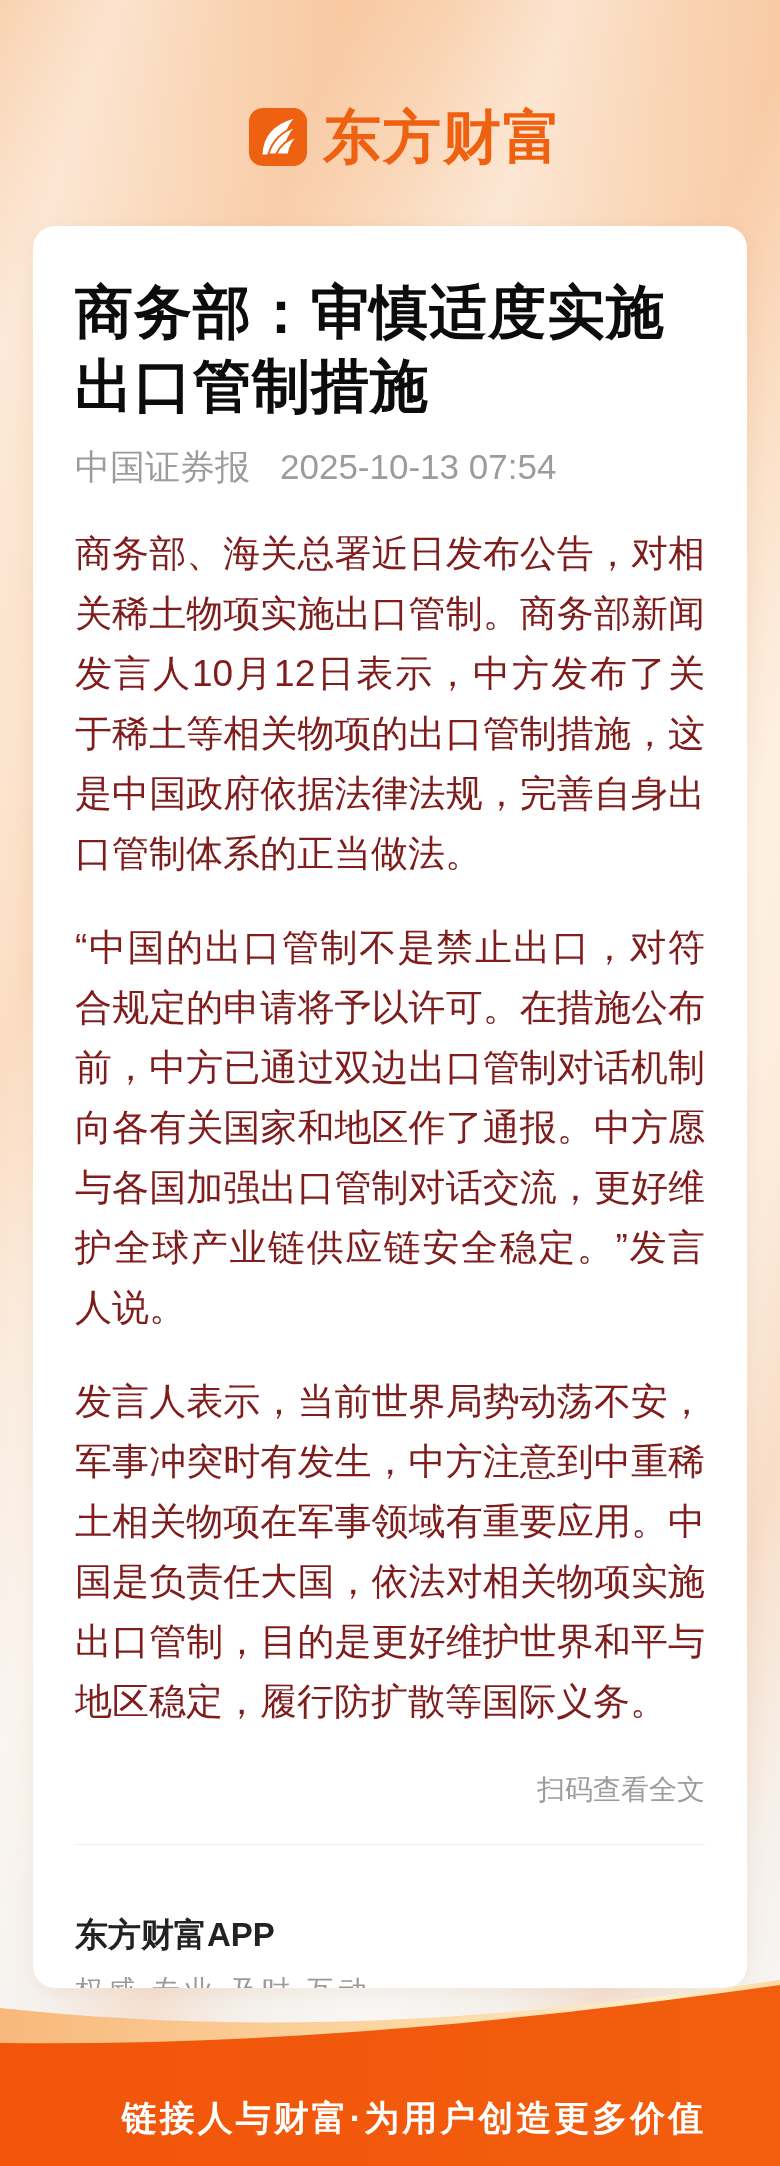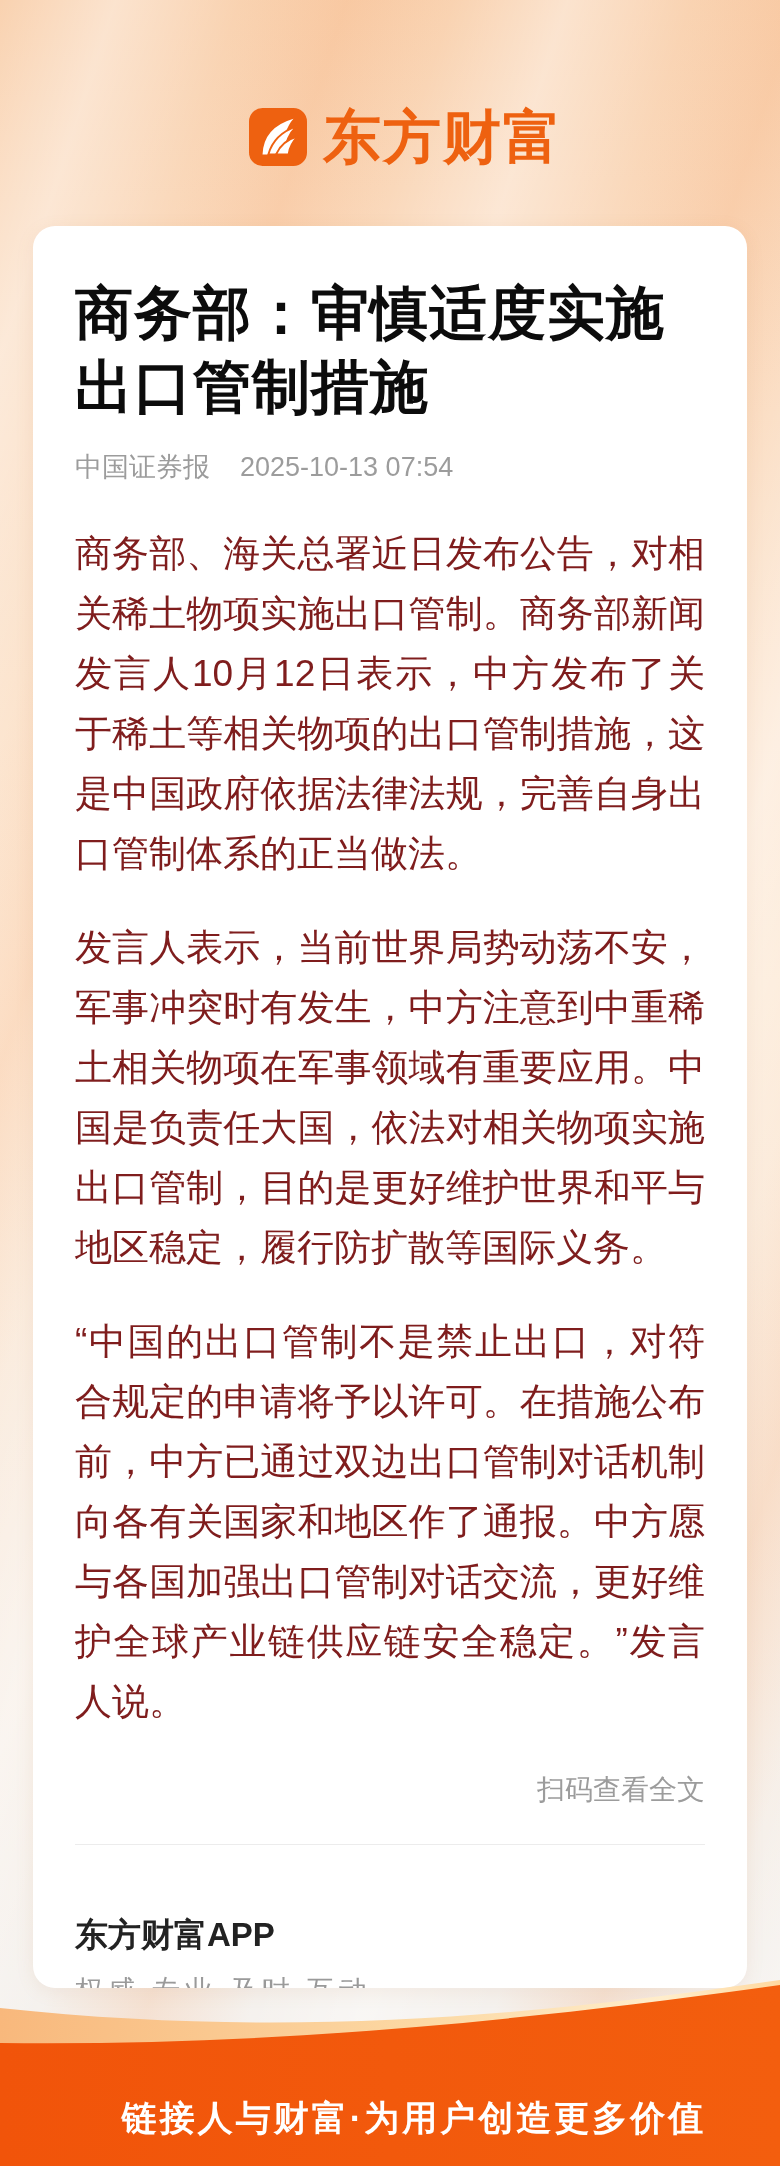--- a/index.html
+++ b/index.html
@@ -25,27 +25,27 @@
     font-size:58px;font-weight:700;color:#EE6110;letter-spacing:2px;line-height:1;
   }
   
   .card{
     position:absolute;left:33px;top:226px;width:714px;height:1762px;
     background:#ffffff;border-radius:22px;box-sizing:border-box;
     padding:50px 42px 0 42px;overflow:hidden;
     box-shadow:0 4px 18px rgba(190,130,80,0.10);
   }
   .title{
-    font-family:Liberation Sans, sans-serif;
+    font-family:Liberation Serif, serif;
     font-size:58px;font-weight:700;color:#0c0c0c;line-height:74px;
     letter-spacing:1px;margin:0;
   }
   .meta{
     margin-top:26px;display:flex;gap:30px;align-items:baseline;
-    font-size:27px;color:#9C9C9C;line-height:34px;
+    font-size:35px;color:#9C9C9C;line-height:34px;
   }
   .body-text p{
     font-size:37px;line-height:60px;color:#7f1d1d;margin:34px 0 0 0;
     text-align:justify;letter-spacing:0;
   }
   .body-text p:first-child{margin-top:40px;}
   .scan-hint{
     margin-top:38px;text-align:right;font-size:28px;color:#9C9C9C;line-height:40px;
   }
   .divider{margin-top:34px;height:1px;background:#ECECEC;}
@@ -85,22 +85,22 @@
   <div class="card">
     <h1 class="title">商务部：审慎适度实施出口管制措施</h1>
 
     <div class="meta">
       <span>中国证券报</span>
       <span>2025-10-13 07:54</span>
     </div>
 
     <div class="body-text">
       <p>商务部、海关总署近日发布公告，对相关稀土物项实施出口管制。商务部新闻发言人10月12日表示，中方发布了关于稀土等相关物项的出口管制措施，这是中国政府依据法律法规，完善自身出口管制体系的正当做法。</p>
+      <p>“中国的出口管制不是禁止出口，对符合规定的申请将予以许可。在措施公布前，中方已通过双边出口管制对话机制向各有关国家和地区作了通报。中方愿与各国加强出口管制对话交流，更好维护全球产业链供应链安全稳定。”发言人说。</p>
       <p>发言人表示，当前世界局势动荡不安，军事冲突时有发生，中方注意到中重稀土相关物项在军事领域有重要应用。中国是负责任大国，依法对相关物项实施出口管制，目的是更好维护世界和平与地区稳定，履行防扩散等国际义务。</p>
-      <p>“中国的出口管制不是禁止出口，对符合规定的申请将予以许可。在措施公布前，中方已通过双边出口管制对话机制向各有关国家和地区作了通报。中方愿与各国加强出口管制对话交流，更好维护全球产业链供应链安全稳定。”发言人说。</p>
     </div>
 
     <div class="scan-hint">扫码查看全文</div>
 
     <div class="divider"></div>
 
     <div class="card-footer">
       <div>
         <div class="app-name">东方财富APP</div>
         <div class="tagline">权威·专业·及时·互动</div>

